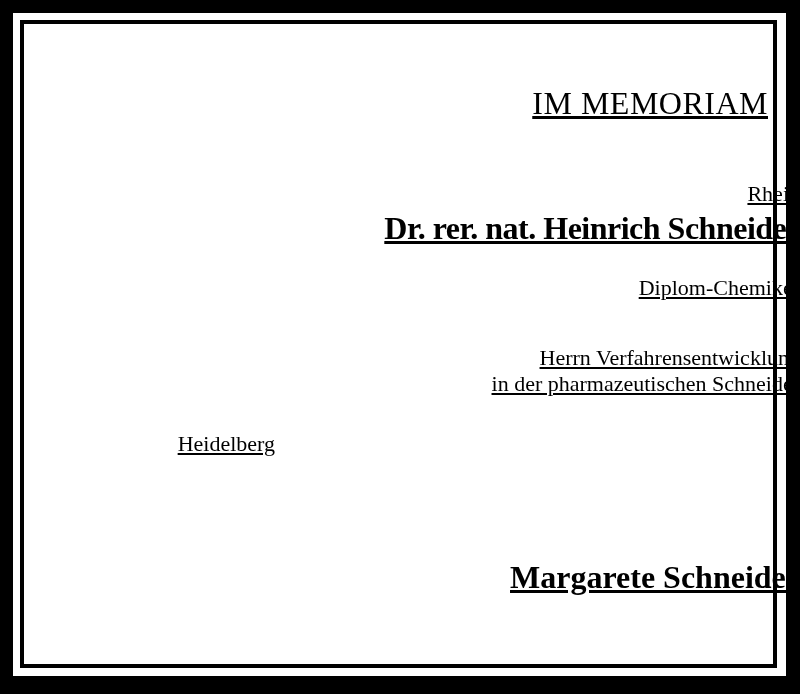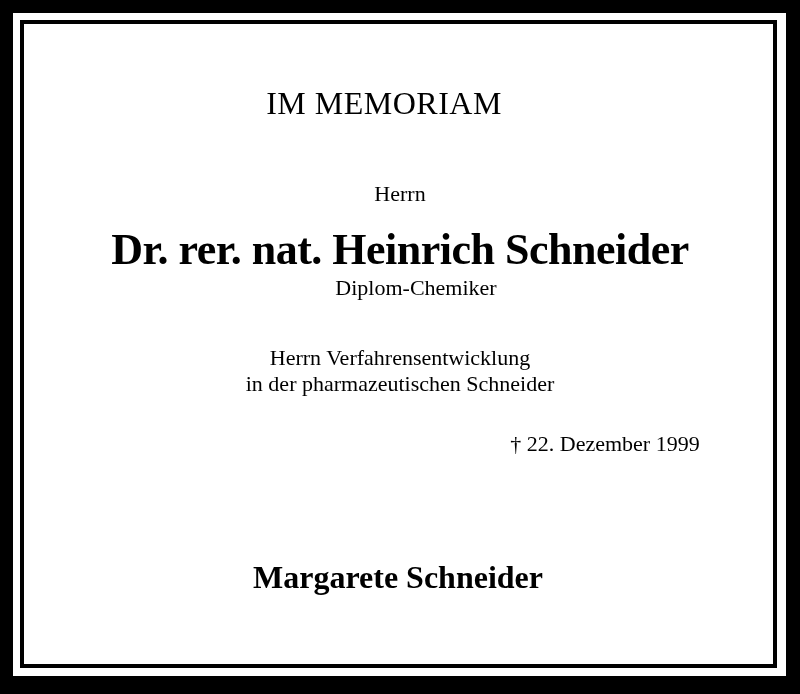--- a/index.html
+++ b/index.html
@@ -28,45 +28,45 @@
     left: 20px;
     top: 20px;
     right: 23px;
     bottom: 26px;
     border: 4px solid #000000;
     box-sizing: border-box;
     background: #ffffff;
   }
   .txt {
     position: absolute;
-    text-align: center;
+    text-align: right;
     white-space: nowrap;
     line-height: 1;
+    text-decoration: underline;
   }
   .memoriam-header {
     left: 0;
     right: 32px;
     top: 87px;
     font-size: 32px;
     letter-spacing: 0.5px;
   }
   .salutation {
     left: 0;
     right: 0;
     top: 183px;
     font-size: 22px;
   }
   .deceased-name {
     left: 0;
     right: 0;
     top: 212px;
-    font-size: 44px;
+    font-size: 32px;
     font-weight: bold;
     letter-spacing: -0.5px;
-    margin-top: 16px;
   }
   .profession {
     left: 0;
     right: 0;
     top: 277px;
     font-size: 22px;
     padding-left: 32px;
   }
   .role {
     left: 0;
@@ -84,46 +84,46 @@
   }
   .dates-right {
     left: 494px;
     width: 222px;
     top: 431px;
     font-size: 22px;
     line-height: 26px;
   }
   .mourner {
     left: 0;
-    right: 12px;
+    right: 0;
     top: 561px;
     font-size: 32px;
     font-weight: bold;
     padding-left: 8px;
   }
 </style>
 </head>
 <body>
 
 <div class="frame-outer"></div>
 <div class="frame-inner"></div>
 
 <div class="txt memoriam-header">IM MEMORIAM</div>
 
-<div class="txt salutation">Herrn</div>
+<div class="txt salutation">Rhein</div>
 
 <div class="txt deceased-name">Dr. rer. nat. Heinrich Schneider</div>
 
 <div class="txt profession">Diplom-Chemiker</div>
 
 <div class="txt role">
   <div>Herrn Verfahrensentwicklung</div>
   <div>in der pharmazeutischen Schneider</div>
 </div>
 
 <div class="txt dates-left">
+  <div>Heidelberg</div>
 </div>
 
 <div class="txt dates-right">
-  <div><span>†</span> <span>22. Dezember 1999</span></div>
 </div>
 
 <div class="txt mourner">Margarete Schneider</div>
 
 </body></html>

